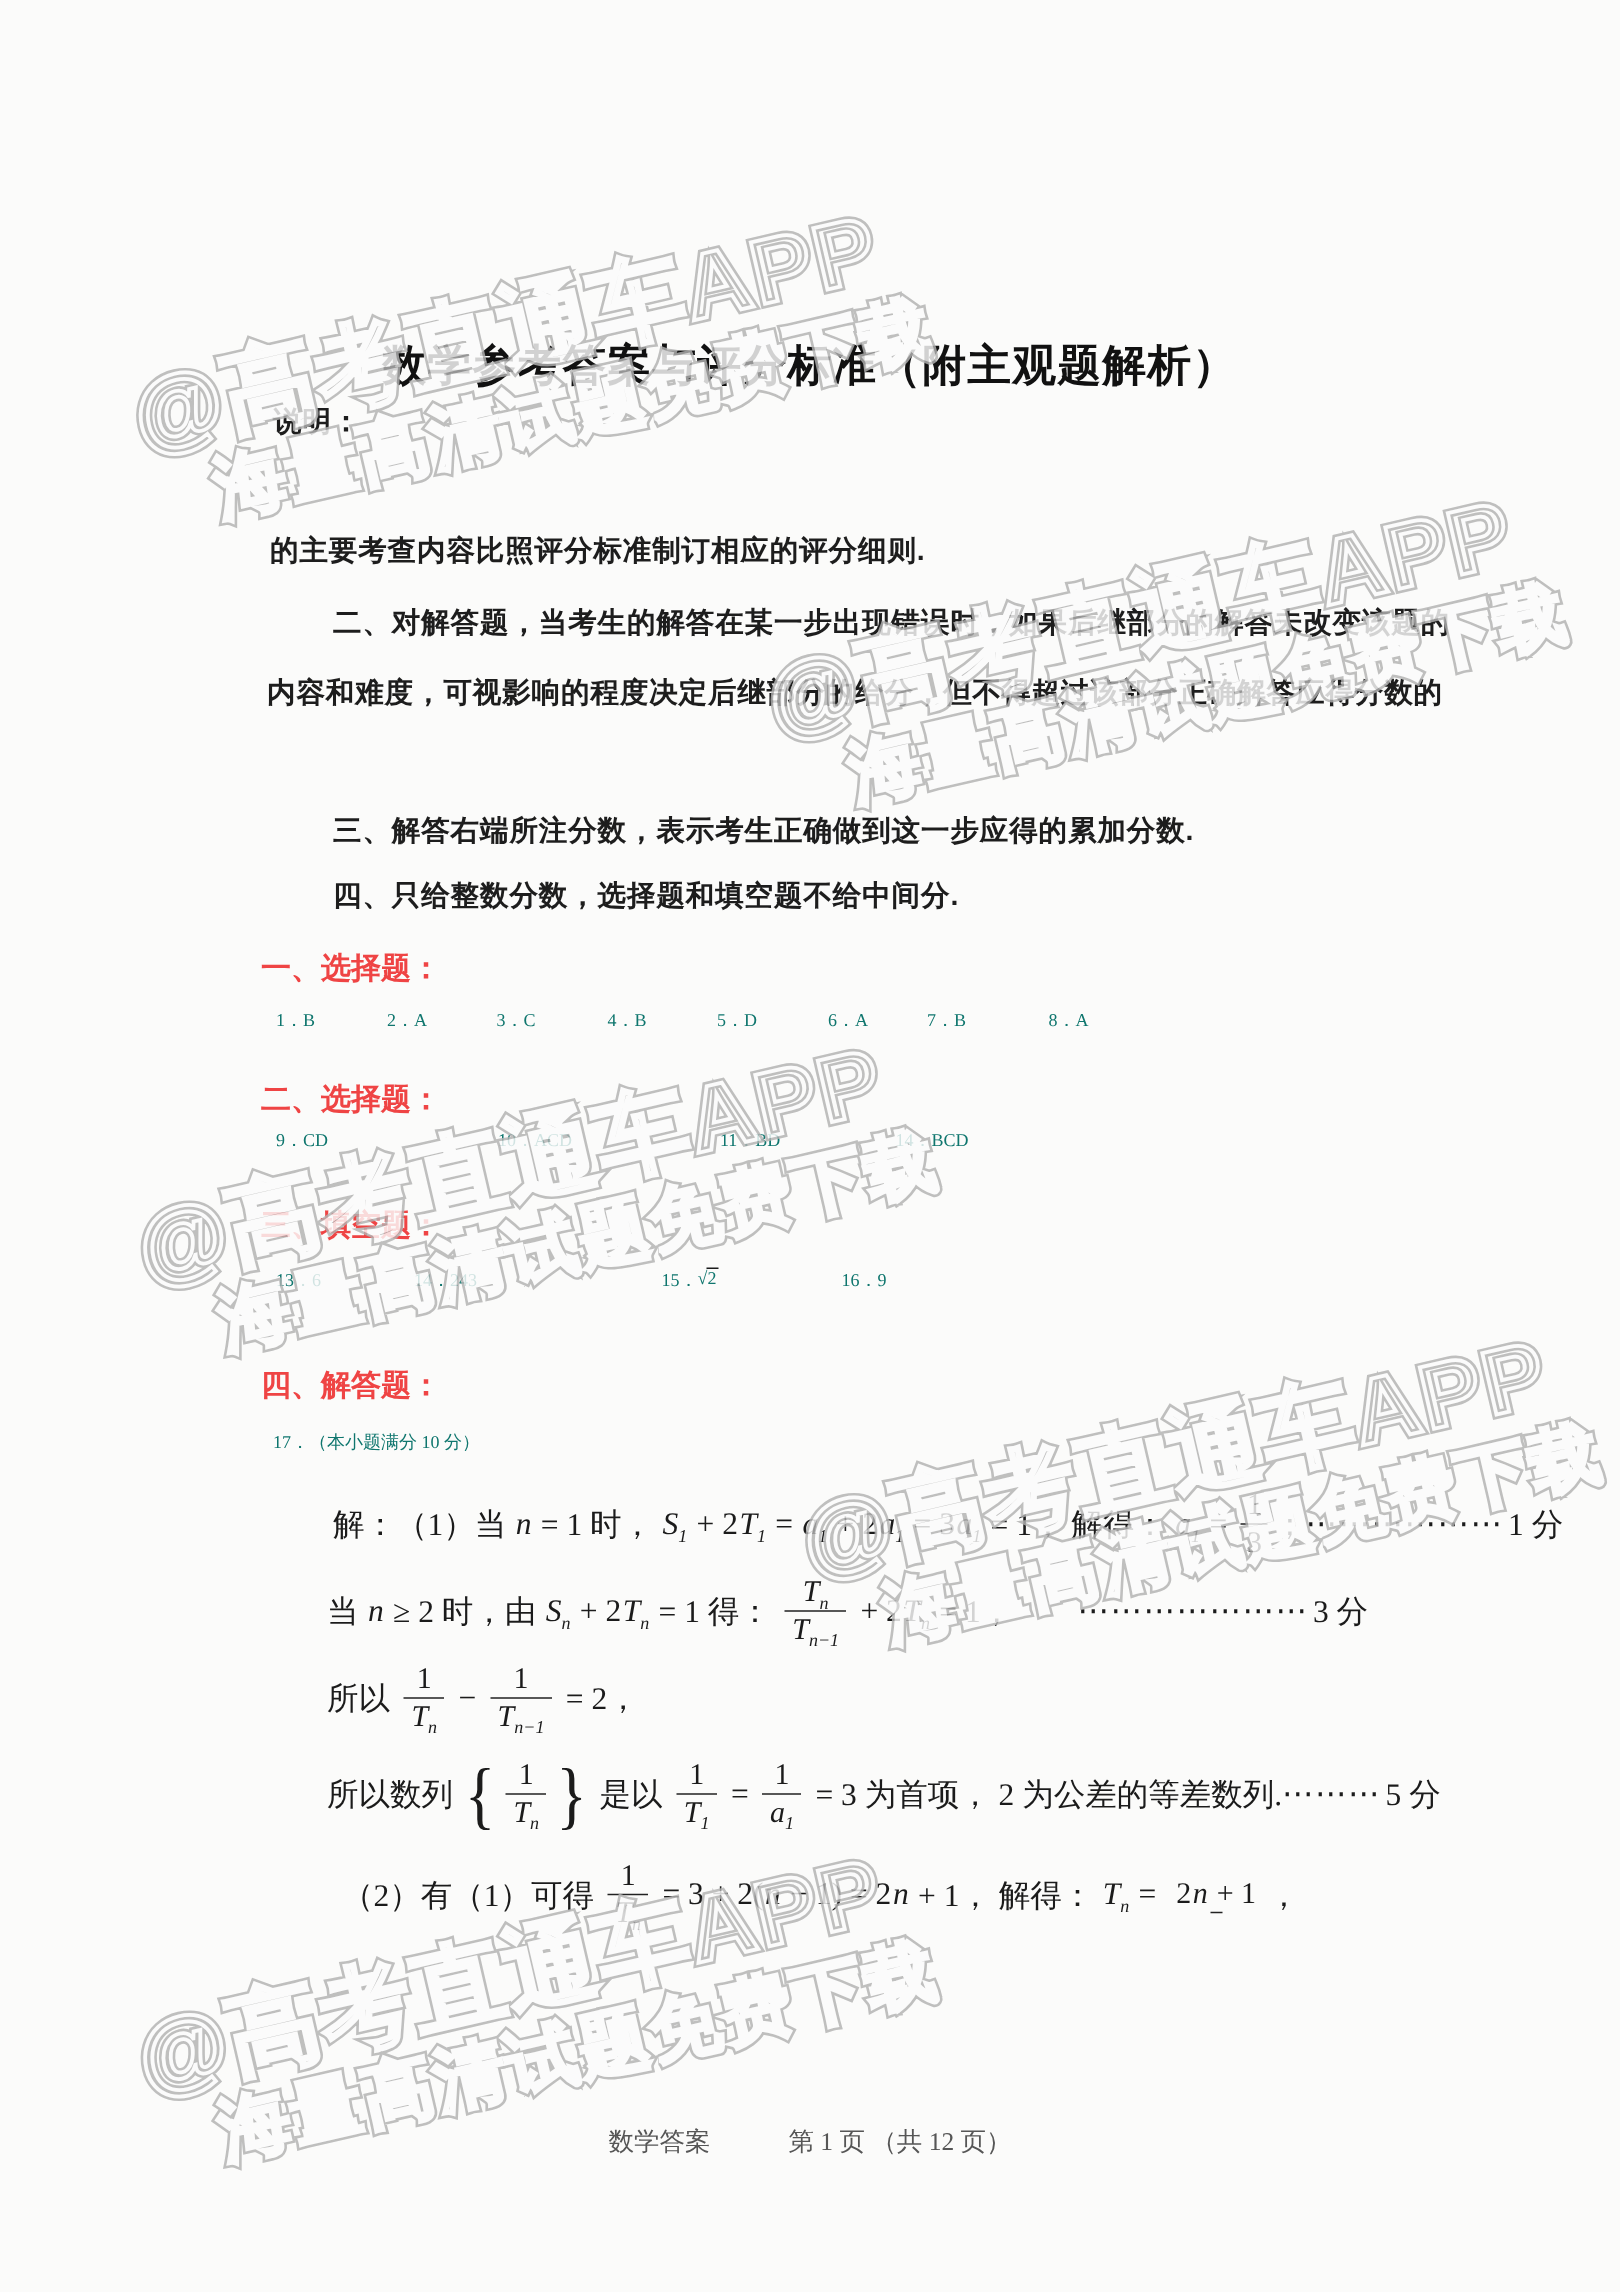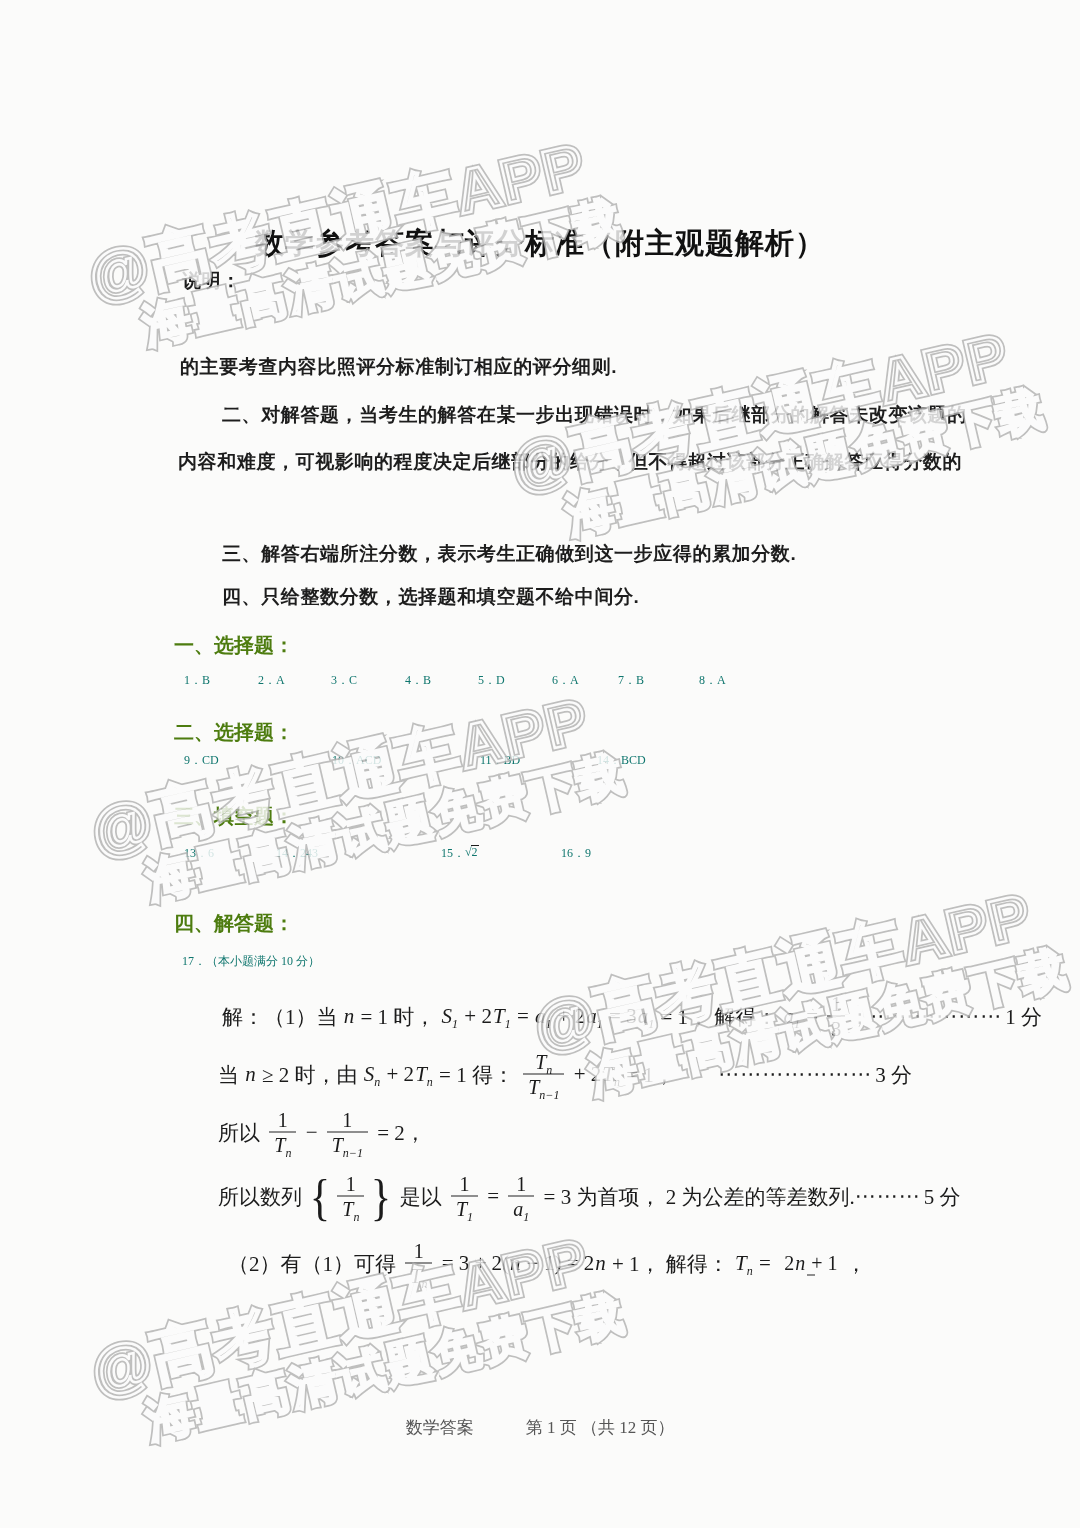--- a/index.html
+++ b/index.html
@@ -2,21 +2,21 @@
 <html><head>
 <meta charset="utf-8">
 <style>
   html,body{margin:0;padding:0;background:#ffffff;}
   .page{position:relative;width:1080px;height:1528px;background:#fbfbfa;overflow:hidden;
         font-family:"Liberation Sans",sans-serif;color:#1f1f1f;}
   .title{position:absolute;top:224px;left:0;width:100%;text-align:center;margin:0;
          font-size:29px;font-weight:700;letter-spacing:1px;color:#111;}
   .pline{position:absolute;font-weight:700;font-size:19px;letter-spacing:0.6px;
          white-space:nowrap;color:#1d1d1d;}
-  .sec-h{position:absolute;left:174px;font-size:20px;font-weight:700;color:#4d7c0f;white-space:nowrap;}
+  .sec-h{position:absolute;left:174px;font-size:20px;font-weight:700;color:#ef4444;white-space:nowrap;}
   .ans{position:absolute;font-family:"Liberation Serif","DejaVu Serif",serif;font-size:12px;
        color:#0f766e;white-space:nowrap;}
   .ansm{display:inline-flex;align-items:flex-start;}
   
   .mline{position:absolute;display:flex;align-items:center;justify-content:space-between;
          font-family:"Liberation Serif","DejaVu Serif",serif;font-size:21px;color:#1b1b1b;
          transform:translateY(-50%);white-space:nowrap;}
   .mexpr{display:inline-flex;align-items:center;flex-wrap:nowrap;white-space:nowrap;}
   .mc{white-space:pre;}
   .mi{font-style:italic;padding:0 1px;}

